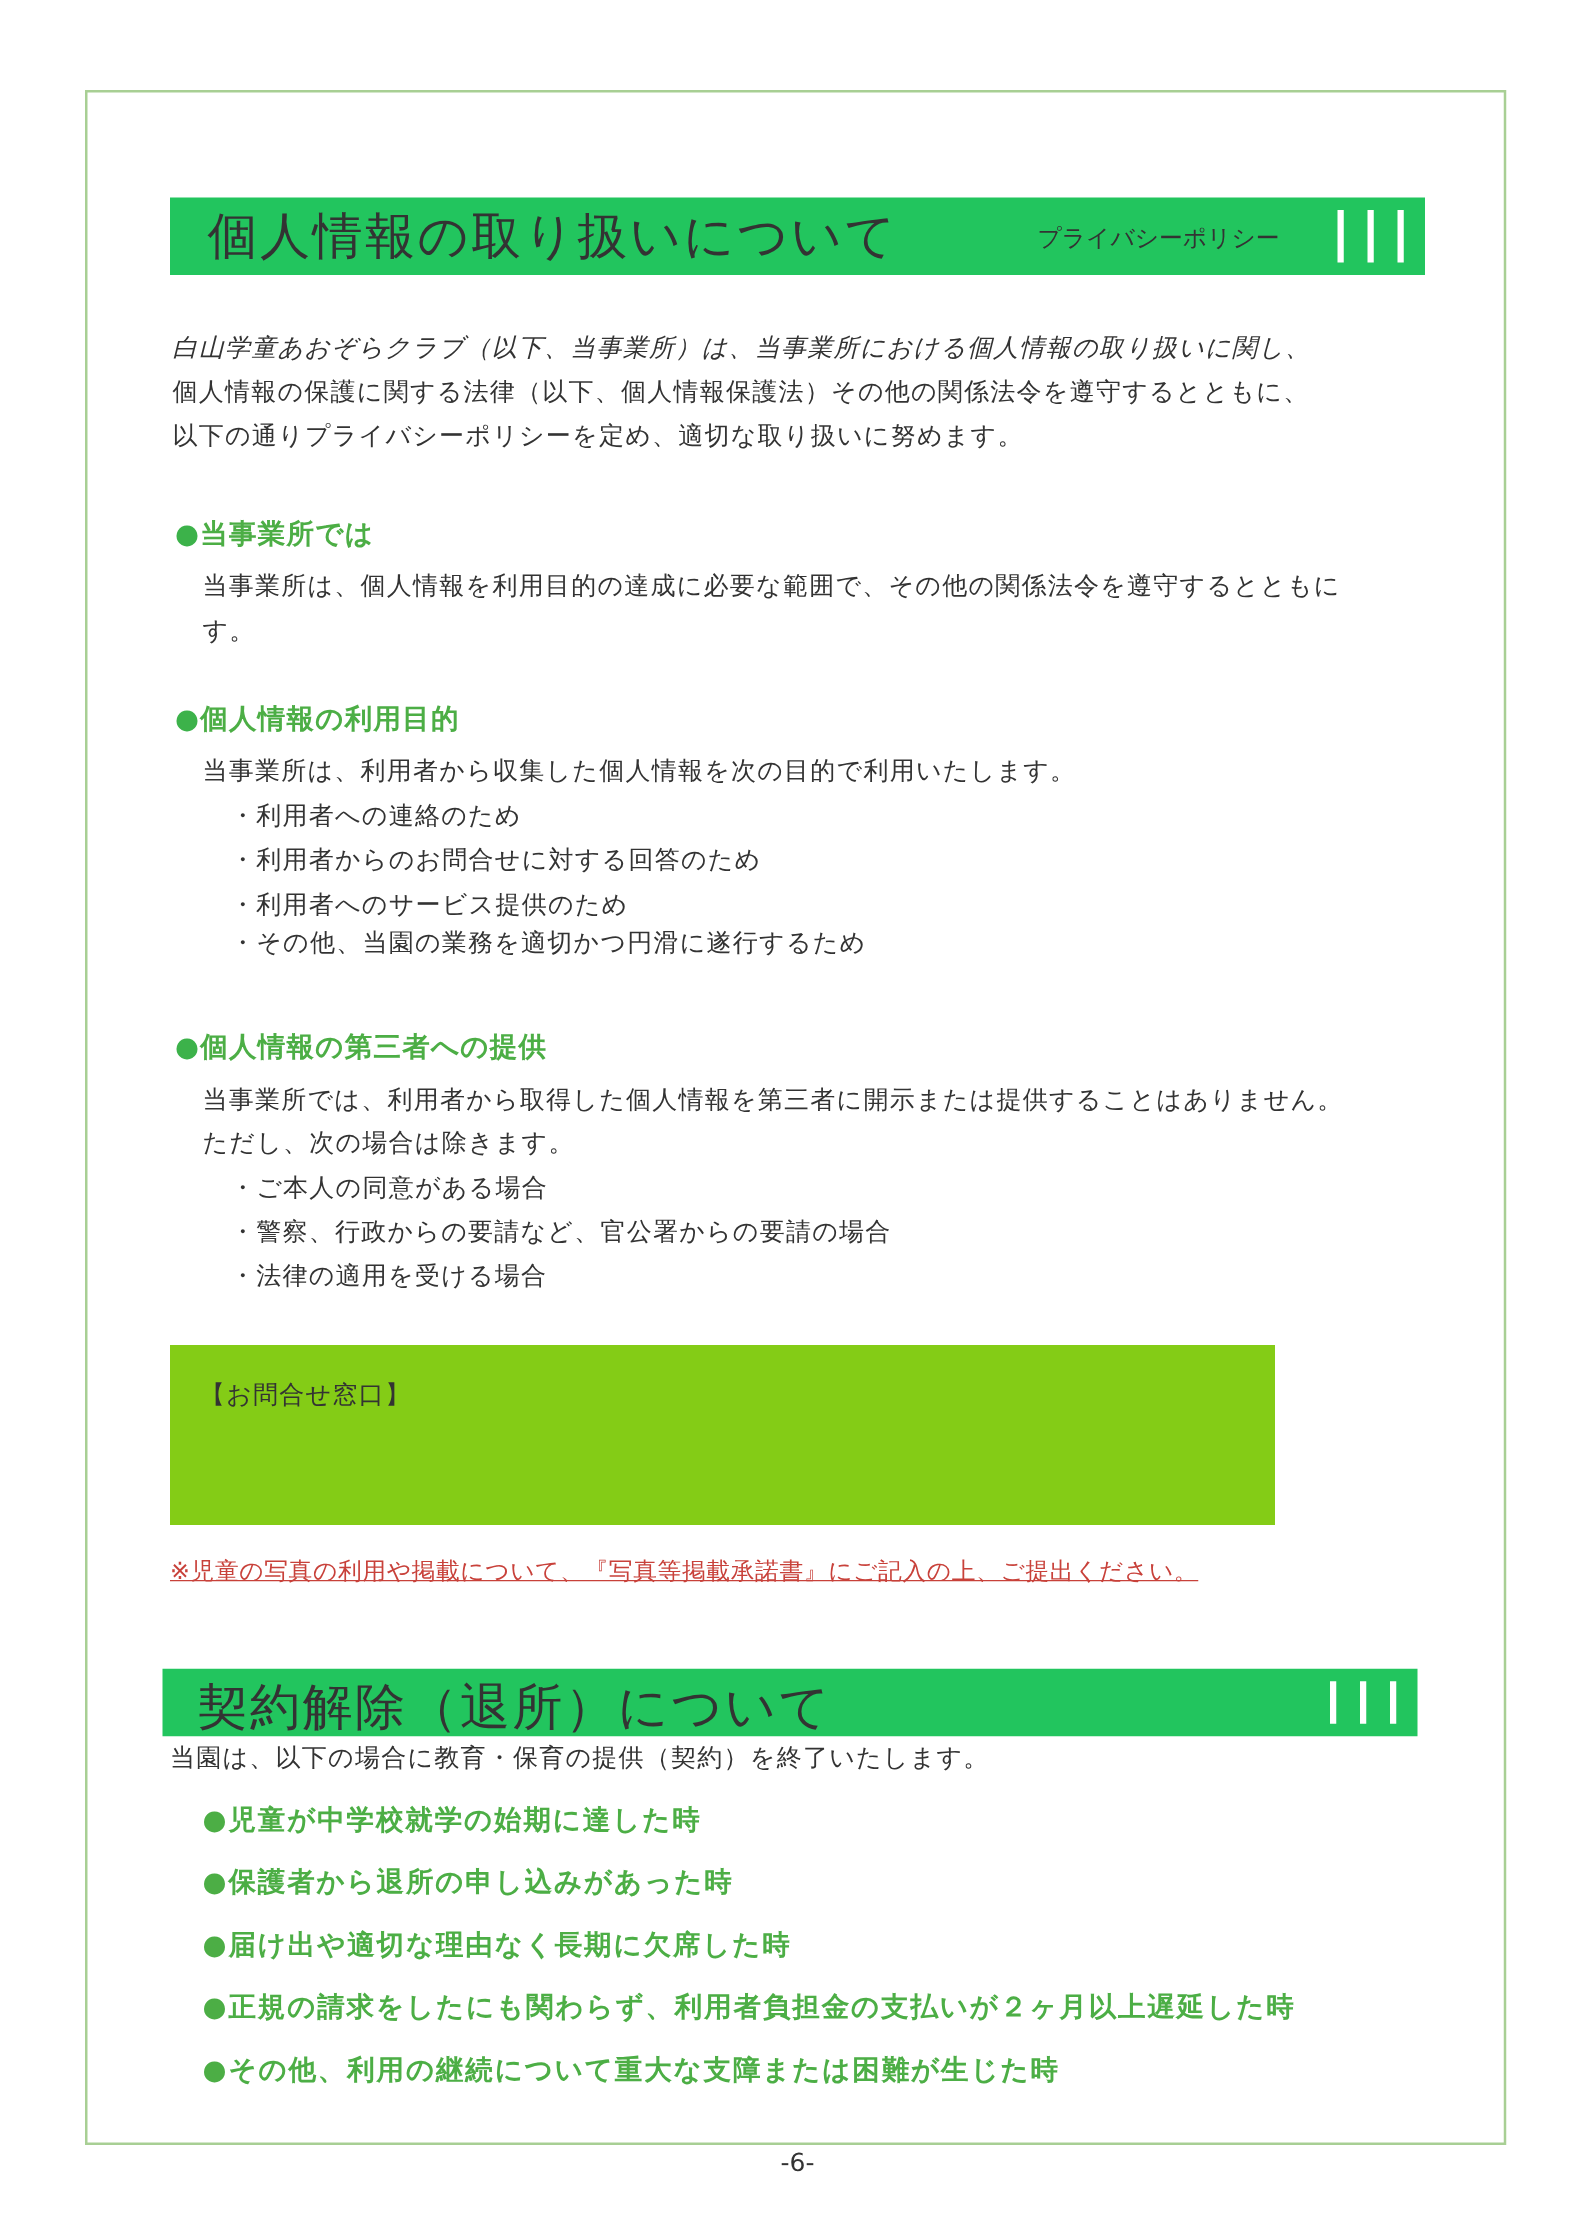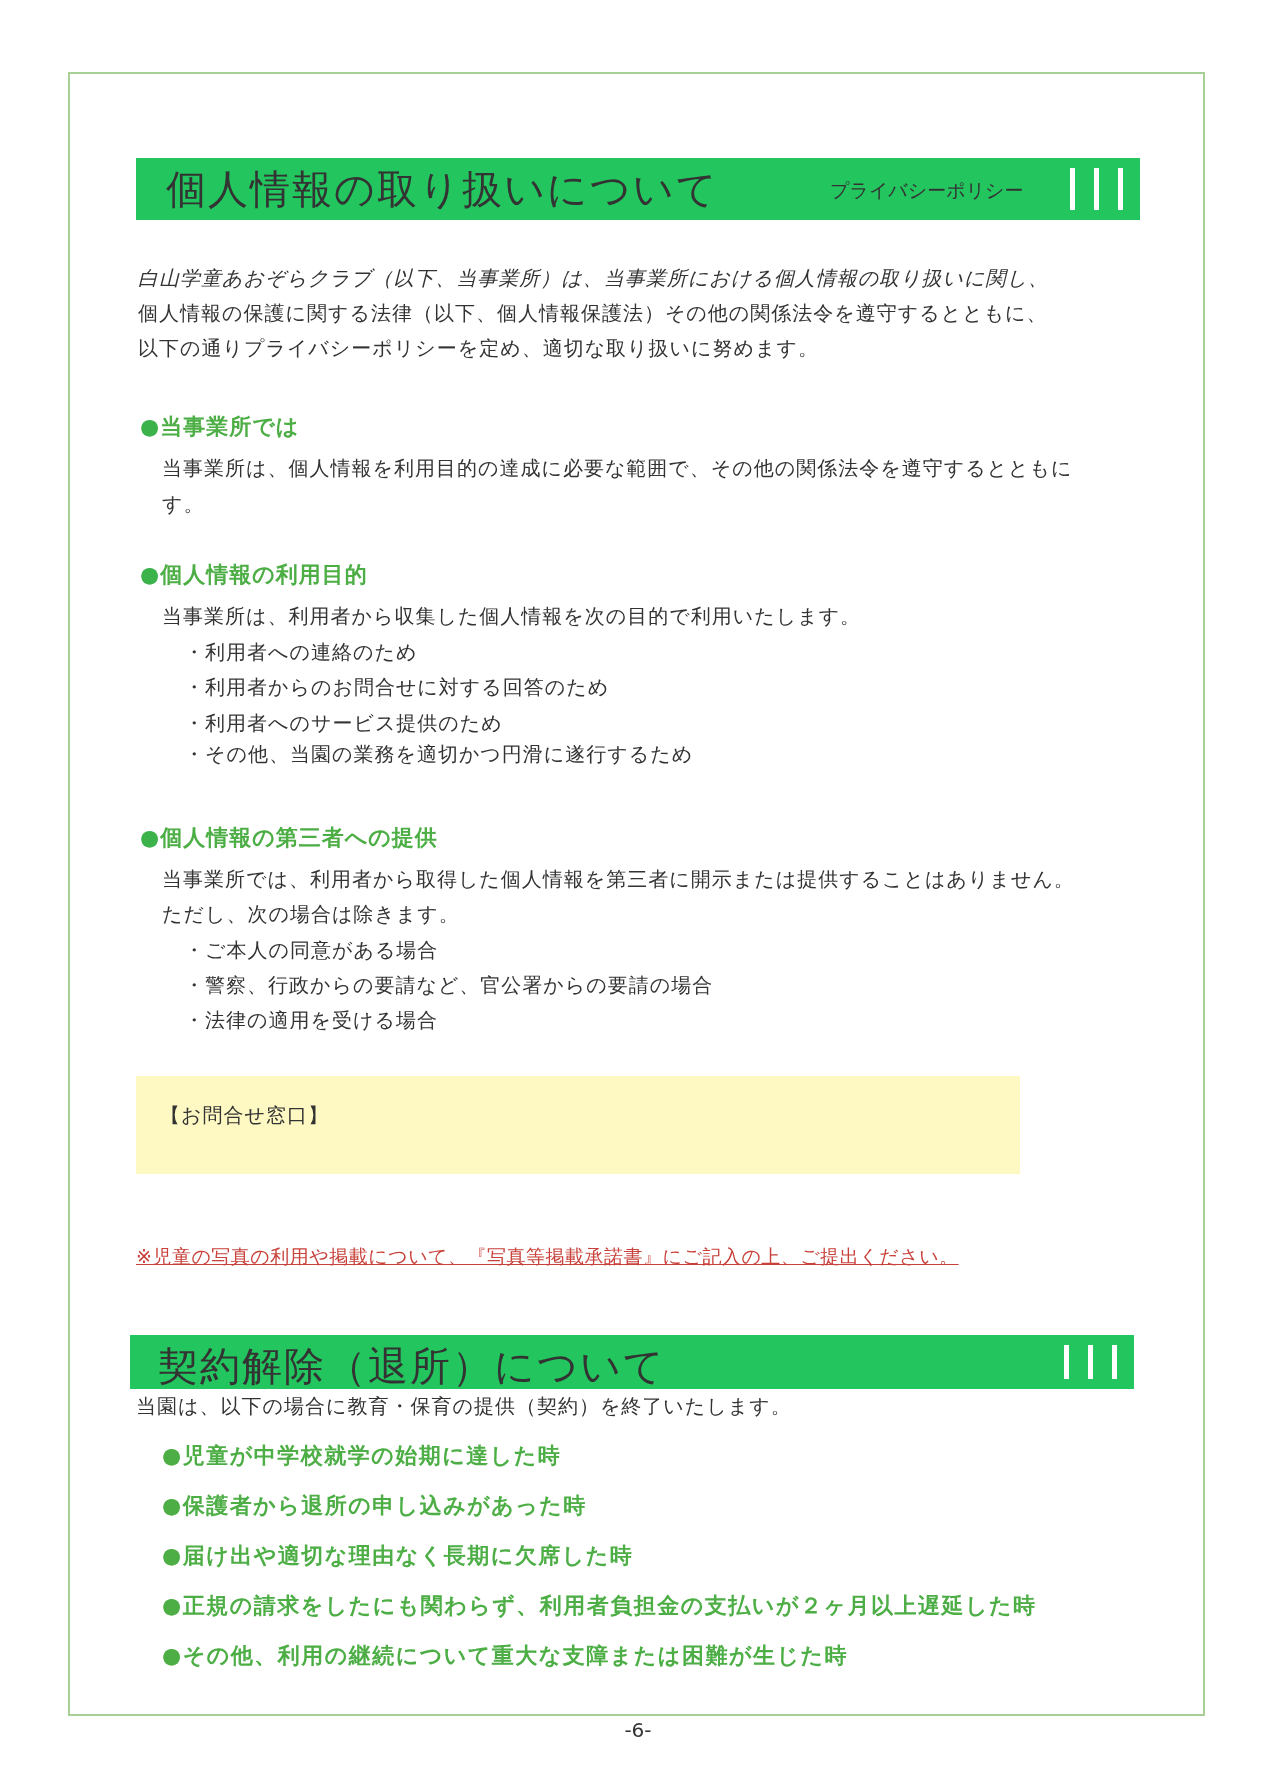--- a/index.html
+++ b/index.html
@@ -5,21 +5,21 @@
   html, body { margin:0; padding:0; background:#ffffff; }
   body { width:1276px; height:1790px; position:relative; font-family:"DejaVu Sans", sans-serif; color:#333333; overflow:hidden; }
   .frame { position:absolute; left:68px; top:72px; width:1137px; height:1644px; border:2px solid #a8cf94; box-sizing:border-box; }
   .hdr { position:absolute; background:#22c55e; }
   .hdr .title { position:absolute; left:30px; top:8px; font-size:40px; color:#333333; letter-spacing:2px; line-height:46px; white-space:nowrap; }
   .hdr .sub { position:absolute; font-size:19px; color:#333333; white-space:nowrap; }
   .stripe { position:absolute; width:5px; background:#ffffff; top:10px; bottom:10px; }
   .txt { position:absolute; font-size:20px; line-height:35px; color:#333333; white-space:nowrap; letter-spacing:1px; }
   .h3 { position:absolute; font-size:22px; font-weight:bold; color:#4cae45; white-space:nowrap; letter-spacing:1px; }
   .bullet { color:#3cb24a; }
-  .contact { position:absolute; left:136px; top:1076px; width:884px; height:98px; background:#fef9c3; }
+  .contact { position:absolute; left:136px; top:1076px; width:884px; height:144px; background:#84cc16; }
   .notice { position:absolute; left:136px; top:1244px; font-size:19px; color:#c8413a; text-decoration:underline; white-space:nowrap; letter-spacing:0.5px; }
   .gitem { position:absolute; left:162px; font-size:22px; font-weight:bold; color:#4cae45; white-space:nowrap; letter-spacing:1.5px; }
   .pnum { position:absolute; left:0; width:1276px; top:1718px; text-align:center; font-size:20px; color:#333333; }
 </style>
 </head>
 <body>
 
 <div class="frame"></div>
 
 <div class="hdr" style="left:136px; top:158px; width:1004px; height:62px;">

